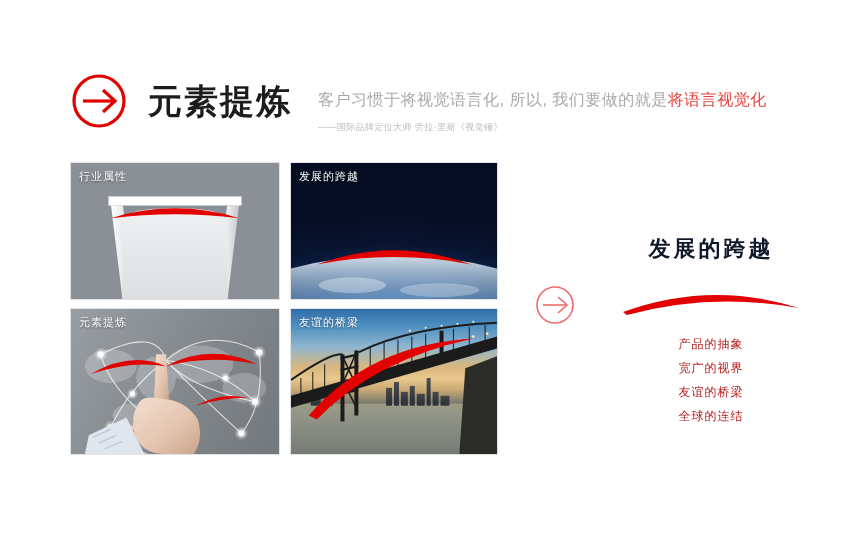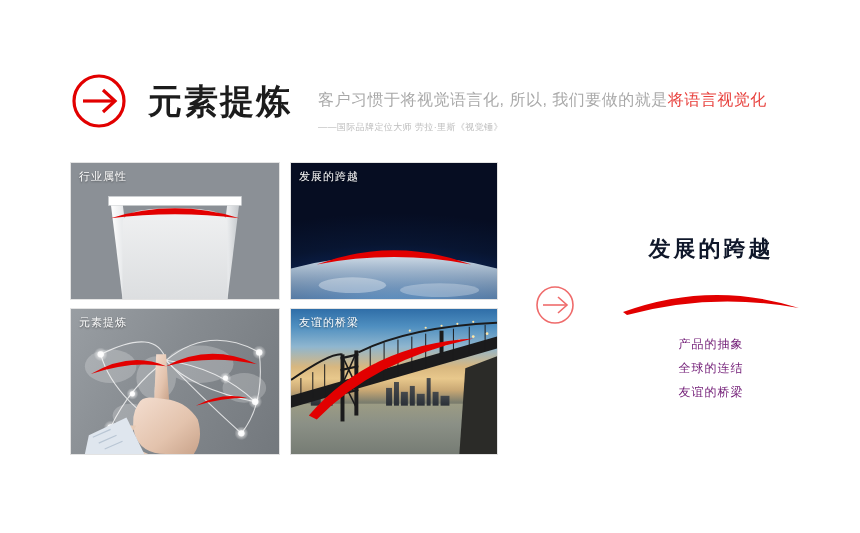--- a/index.html
+++ b/index.html
@@ -86,21 +86,21 @@
 
   
   .result { position: absolute; left: 600px; top: 238px; width: 222px; text-align: center; }
   .result-title {
     font-size: 22px; font-weight: bold; color: #0f172a;
     letter-spacing: 3px; line-height: 1; white-space: nowrap;
   }
   .result-arc { display: block; margin: 22px auto 0; width: 180px; height: 34px; }
   .result-list { margin-top: 16px; list-style: none; }
   .result-list li {
-    font-size: 12px; color: #701a75; letter-spacing: 1px;
+    font-size: 12px; color: #b91c1c; letter-spacing: 1px;
     line-height: 1.0; padding: 6px 0;
   }
 </style>
 </head>
 <body>
 
 <div class="slide">
 
   <div class="header">
 
@@ -322,18 +322,19 @@
 
   <div class="result">
     <div class="result-title">发展的跨越</div>
 
     <svg class="result-arc" viewBox="0 0 180 34">
       <path d="M2 30 Q90 -2 178 26 Q90 10 6 33 Z" fill="#e20000"></path>
     </svg>
 
     <ul class="result-list">
       <li>产品的抽象</li>
+      <li>宽广的视界</li>
+      <li>友谊的桥梁</li>
       <li>全球的连结</li>
-      <li>友谊的桥梁</li>
     </ul>
   </div>
 
 </div>
 
 </body></html>

